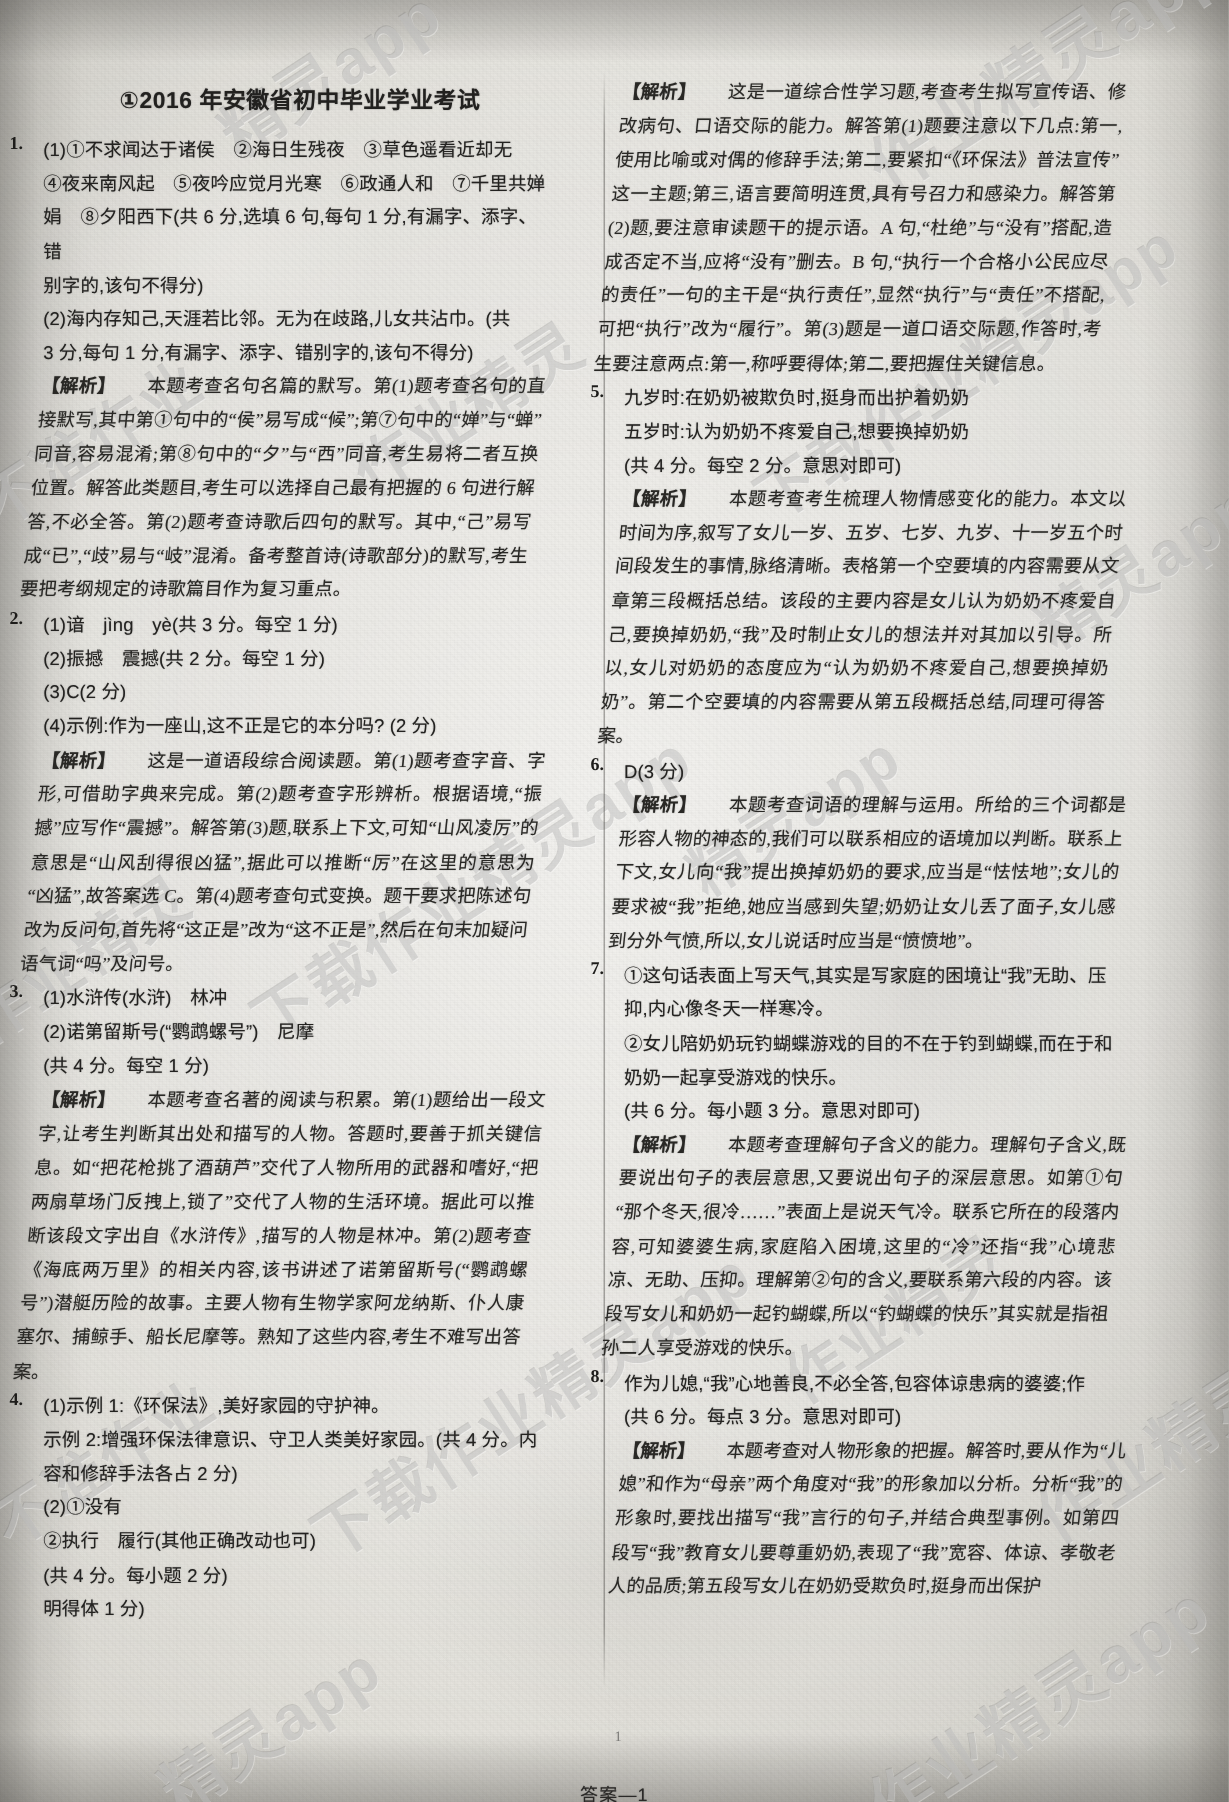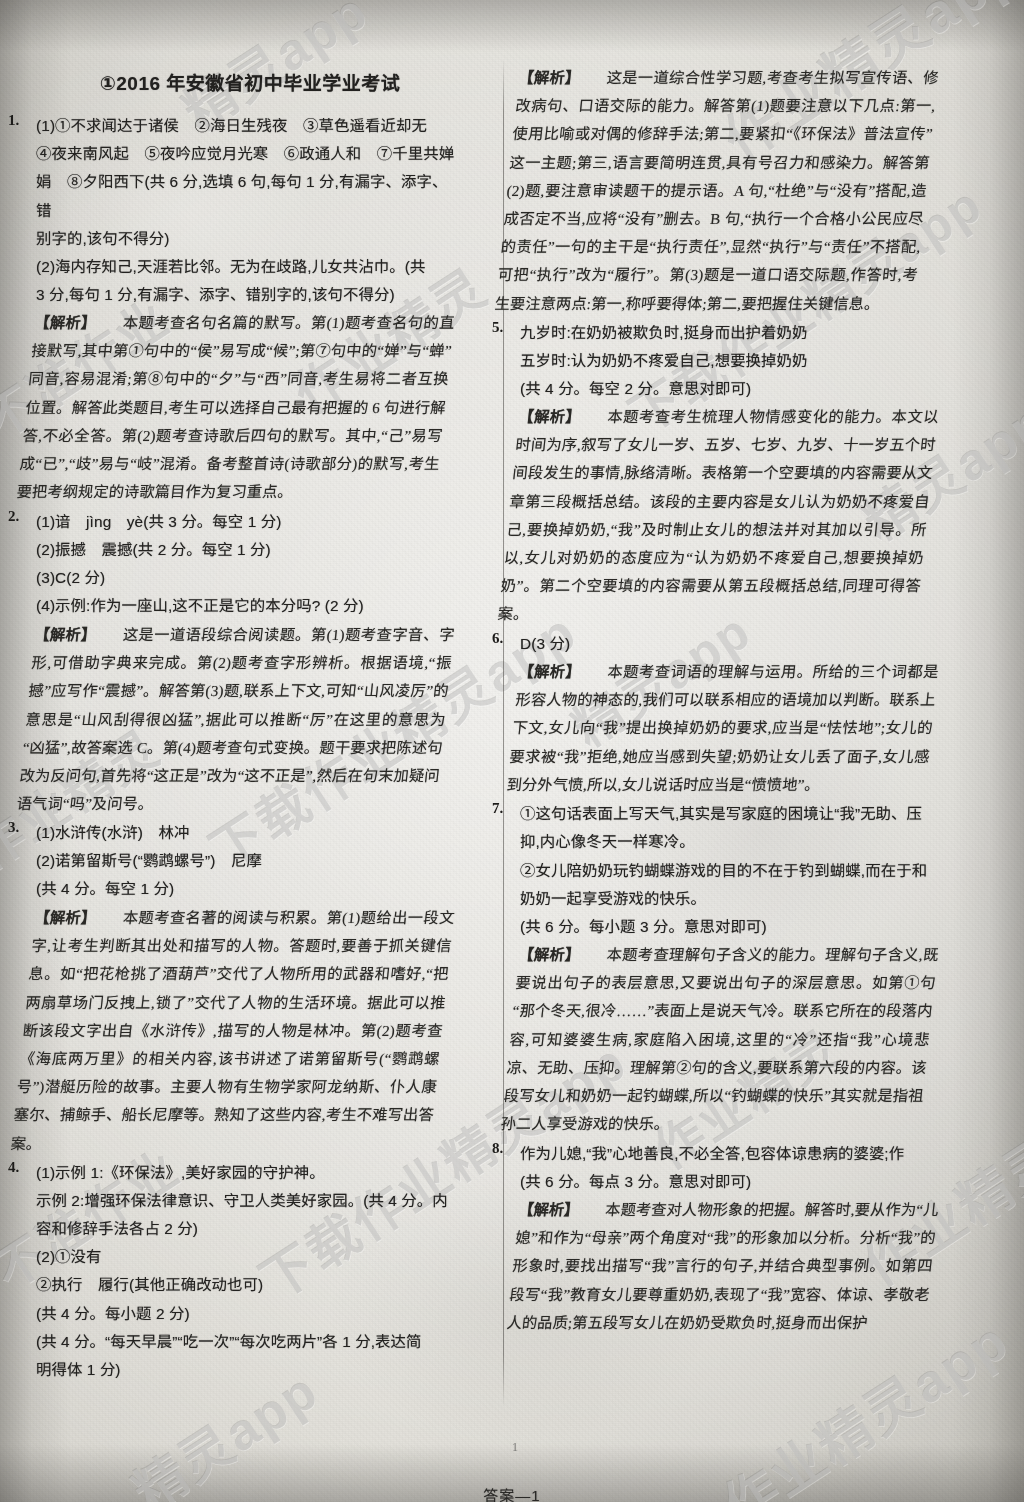--- a/index.html
+++ b/index.html
@@ -243,21 +243,20 @@
       </div>
 
       <div class="item">
         <span class="num">4.</span>
         <div class="line ans">(1)示例 1:《环保法》,美好家园的守护神。</div>
         <div class="line ans">示例 2:增强环保法律意识、守卫人类美好家园。(共 4 分。内</div>
         <div class="line ans">容和修辞手法各占 2 分)</div>
         <div class="line ans">(2)①没有</div>
         <div class="line ans">②执行　履行(其他正确改动也可)</div>
         <div class="line ans">(共 4 分。每小题 2 分)</div>
-        <div class="line ans">(共 4 分。“每天早晨”“吃一次”“每次吃两片”各 1 分,表达简</div>
         <div class="line ans">明得体 1 分)</div>
       </div>
 
     </div>
 
     <div class="column col-right">
 
       <div class="item">
         <div class="jiexi"><b>【解析】</b><span class="gap"></span><span>这是一道综合性学习题,考查考生拟写宣传语、修改病句、口语交际的能力。解答第(1)题要注意以下几点:第一,使用比喻或对偶的修辞手法;第二,要紧扣“《环保法》普法宣传”这一主题;第三,语言要简明连贯,具有号召力和感染力。解答第(2)题,要注意审读题干的提示语。A 句,“杜绝”与“没有”搭配,造成否定不当,应将“没有”删去。B 句,“执行一个合格小公民应尽的责任”一句的主干是“执行责任”,显然“执行”与“责任”不搭配,可把“执行”改为“履行”。第(3)题是一道口语交际题,作答时,考生要注意两点:第一,称呼要得体;第二,要把握住关键信息。</span></div>
       </div>

